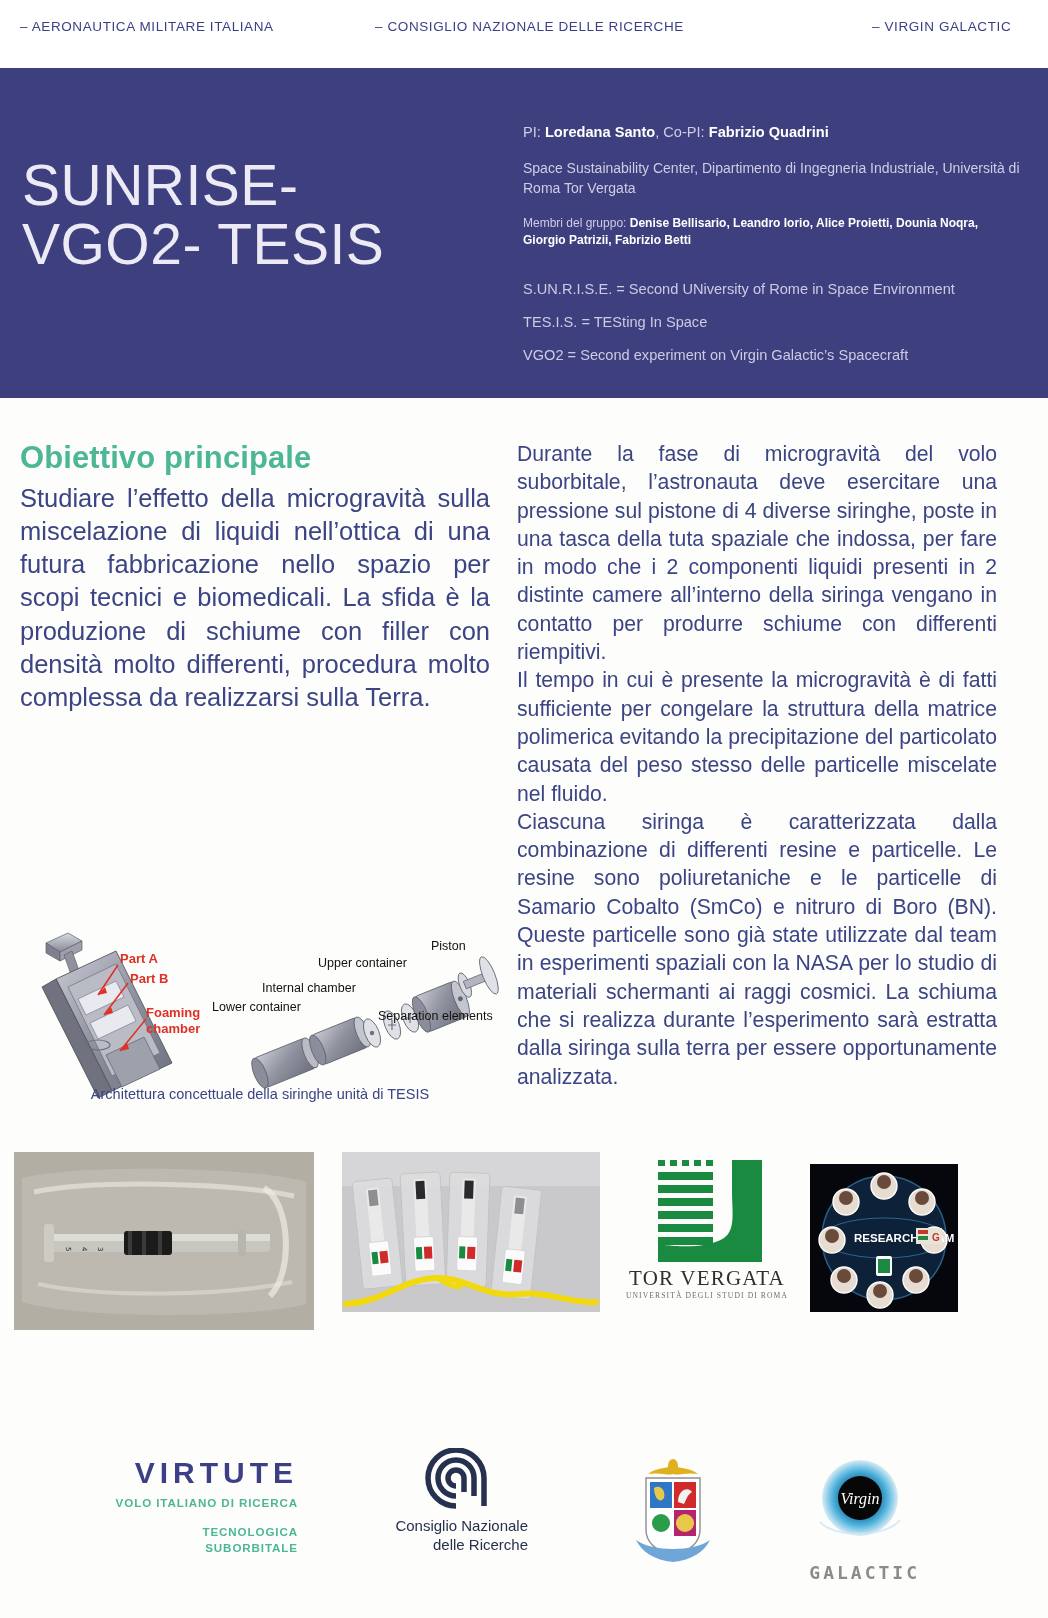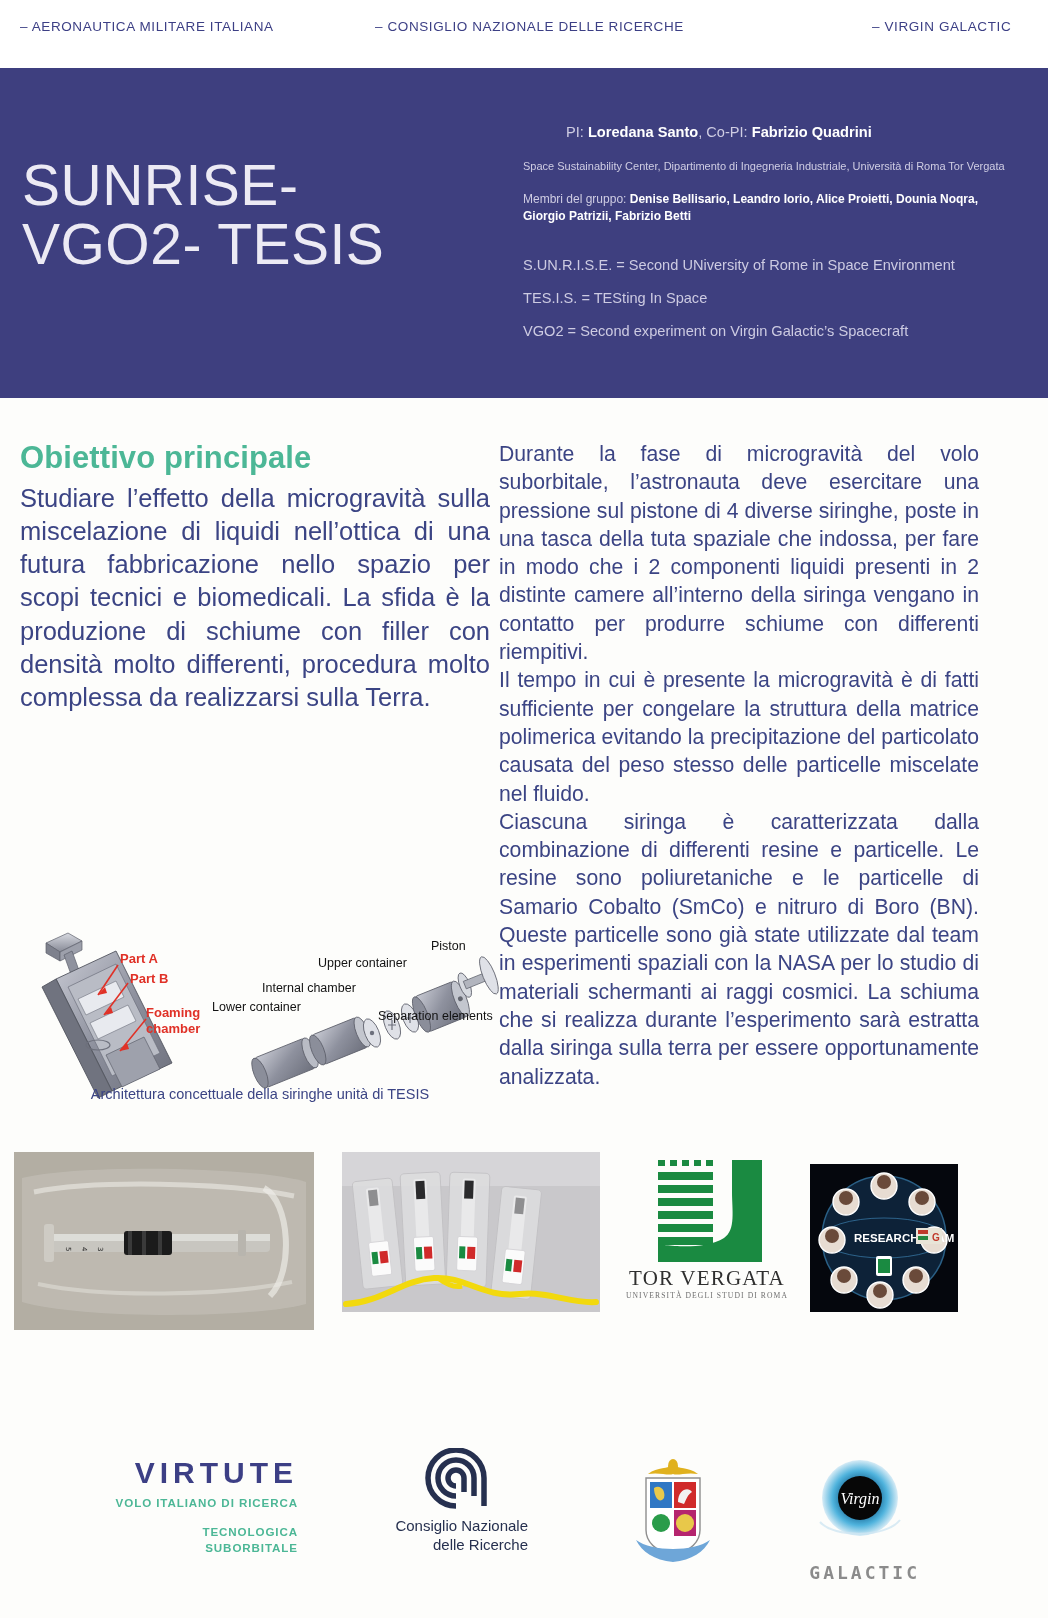--- a/index.html
+++ b/index.html
@@ -34,36 +34,36 @@
   }
   .banner-title {
     position: absolute; left: 22px; top: 88px;
     width: 470px;
     font-size: 57px; line-height: 1.04;
     letter-spacing: .5px;
     color: #eceaf4; font-weight: 400;
   }
   .banner-right { position: absolute; left: 523px; top: 54px; width: 500px; }
   .pi-line {
-    font-size: 14.6px; color: #cfcde3; line-height: 1.45; margin-bottom: 16px; margin-left: 43px;
+    font-size: 14.6px; color: #cfcde3; line-height: 1.45; margin-bottom: 16px;
   }
   .pi-line b { color: #ffffff; font-weight: bold; }
   .affil {
-    font-size: 11px; color: #cfcde3; line-height: 1.42; margin-bottom: 16px;
+    font-size: 14px; color: #cfcde3; line-height: 1.42; margin-bottom: 16px;
   }
   .members {
     font-size: 12px; color: #cfcde3; line-height: 1.42; margin-bottom: 30px;
   }
   .members b { color: #ffffff; font-weight: bold; }
   .acr { font-size: 14.6px; color: #cdcbe2; line-height: 1.45; margin-bottom: 12px; }
 
   
   .content { position: absolute; top: 398px; left: 0; width: 1048px; }
   .col-left { position: absolute; left: 20px; top: 42px; width: 470px; }
-  .col-right { position: absolute; left: 499px; top: 42px; width: 480px; }
+  .col-right { position: absolute; left: 517px; top: 42px; width: 480px; }
 
   .section-title {
     font-size: 31px; font-weight: bold; color: #4cb796;
     margin-bottom: 6px; letter-spacing: .1px;
   }
   .lead {
     font-size: 25.5px; line-height: 1.30; color: #3b4484;
     text-align: justify; text-justify: inter-word;
   }
   .body-p {

